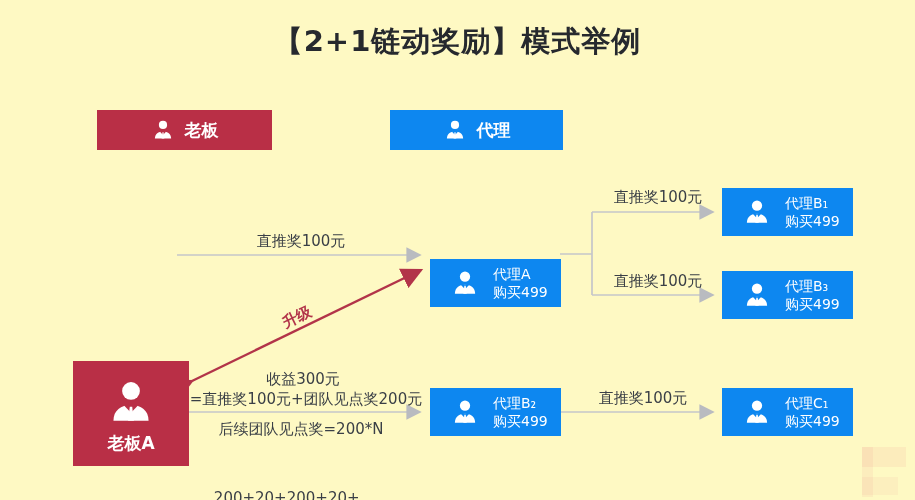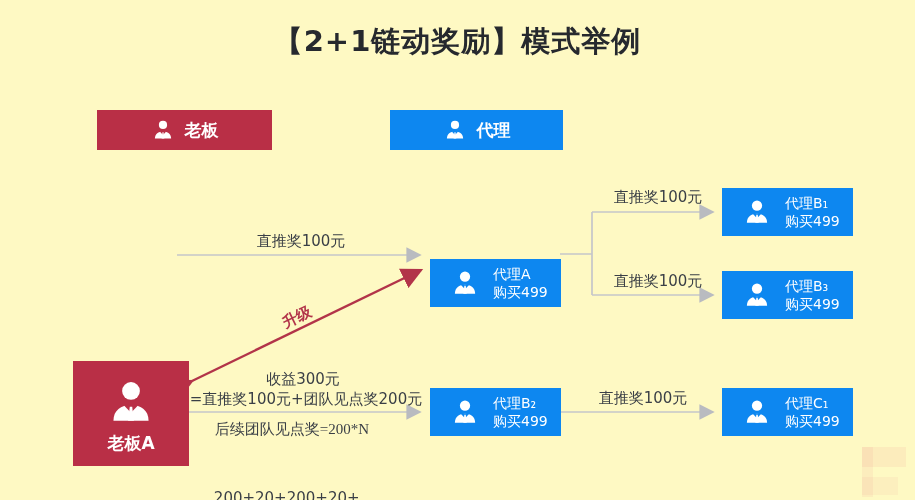--- a/index.html
+++ b/index.html
@@ -41,21 +41,21 @@
   .edge-label { position:absolute; transform:translateX(-50%); font-size:15px;
                 color:#3a3f46; white-space:nowrap; }
   .lbl-direct1 { left:301px; top:232px; }
   .lbl-direct2 { left:658px; top:188px; }
   .lbl-direct3 { left:658px; top:272px; }
   .lbl-direct4 { left:643px; top:389px; }
   .lbl-upgrade { left:297px; top:308px; color:var(--up); font-weight:700;
                  transform:translateX(-50%) rotate(-26deg); }
   .lbl-income1 { left:303px; top:370px; }
   .lbl-income2 { left:306px; top:390px; }
-  .lbl-below1  { left:292px; top:420px;font-family:Liberation Serif, serif; }
+  .lbl-below1  { left:301px; top:420px; }
   .lbl-below2  { left:301px; top:465px;margin-top:24px; }
 
   .watermark { position:absolute; pointer-events:none; }
   .wm1 { left:862px; top:447px; width:44px; height:20px; background:rgba(225,90,115,.08); }
   .wm2 { left:862px; top:447px; width:11px; height:50px; background:rgba(225,90,115,.07); }
   .wm3 { left:862px; top:477px; width:36px; height:18px; background:rgba(225,90,115,.06); }
 
   :root { --boss:#b92f46; --agent:#0d87f0; --tan:#dcb888; --up:#b23449; }
 </style>
 </head>

